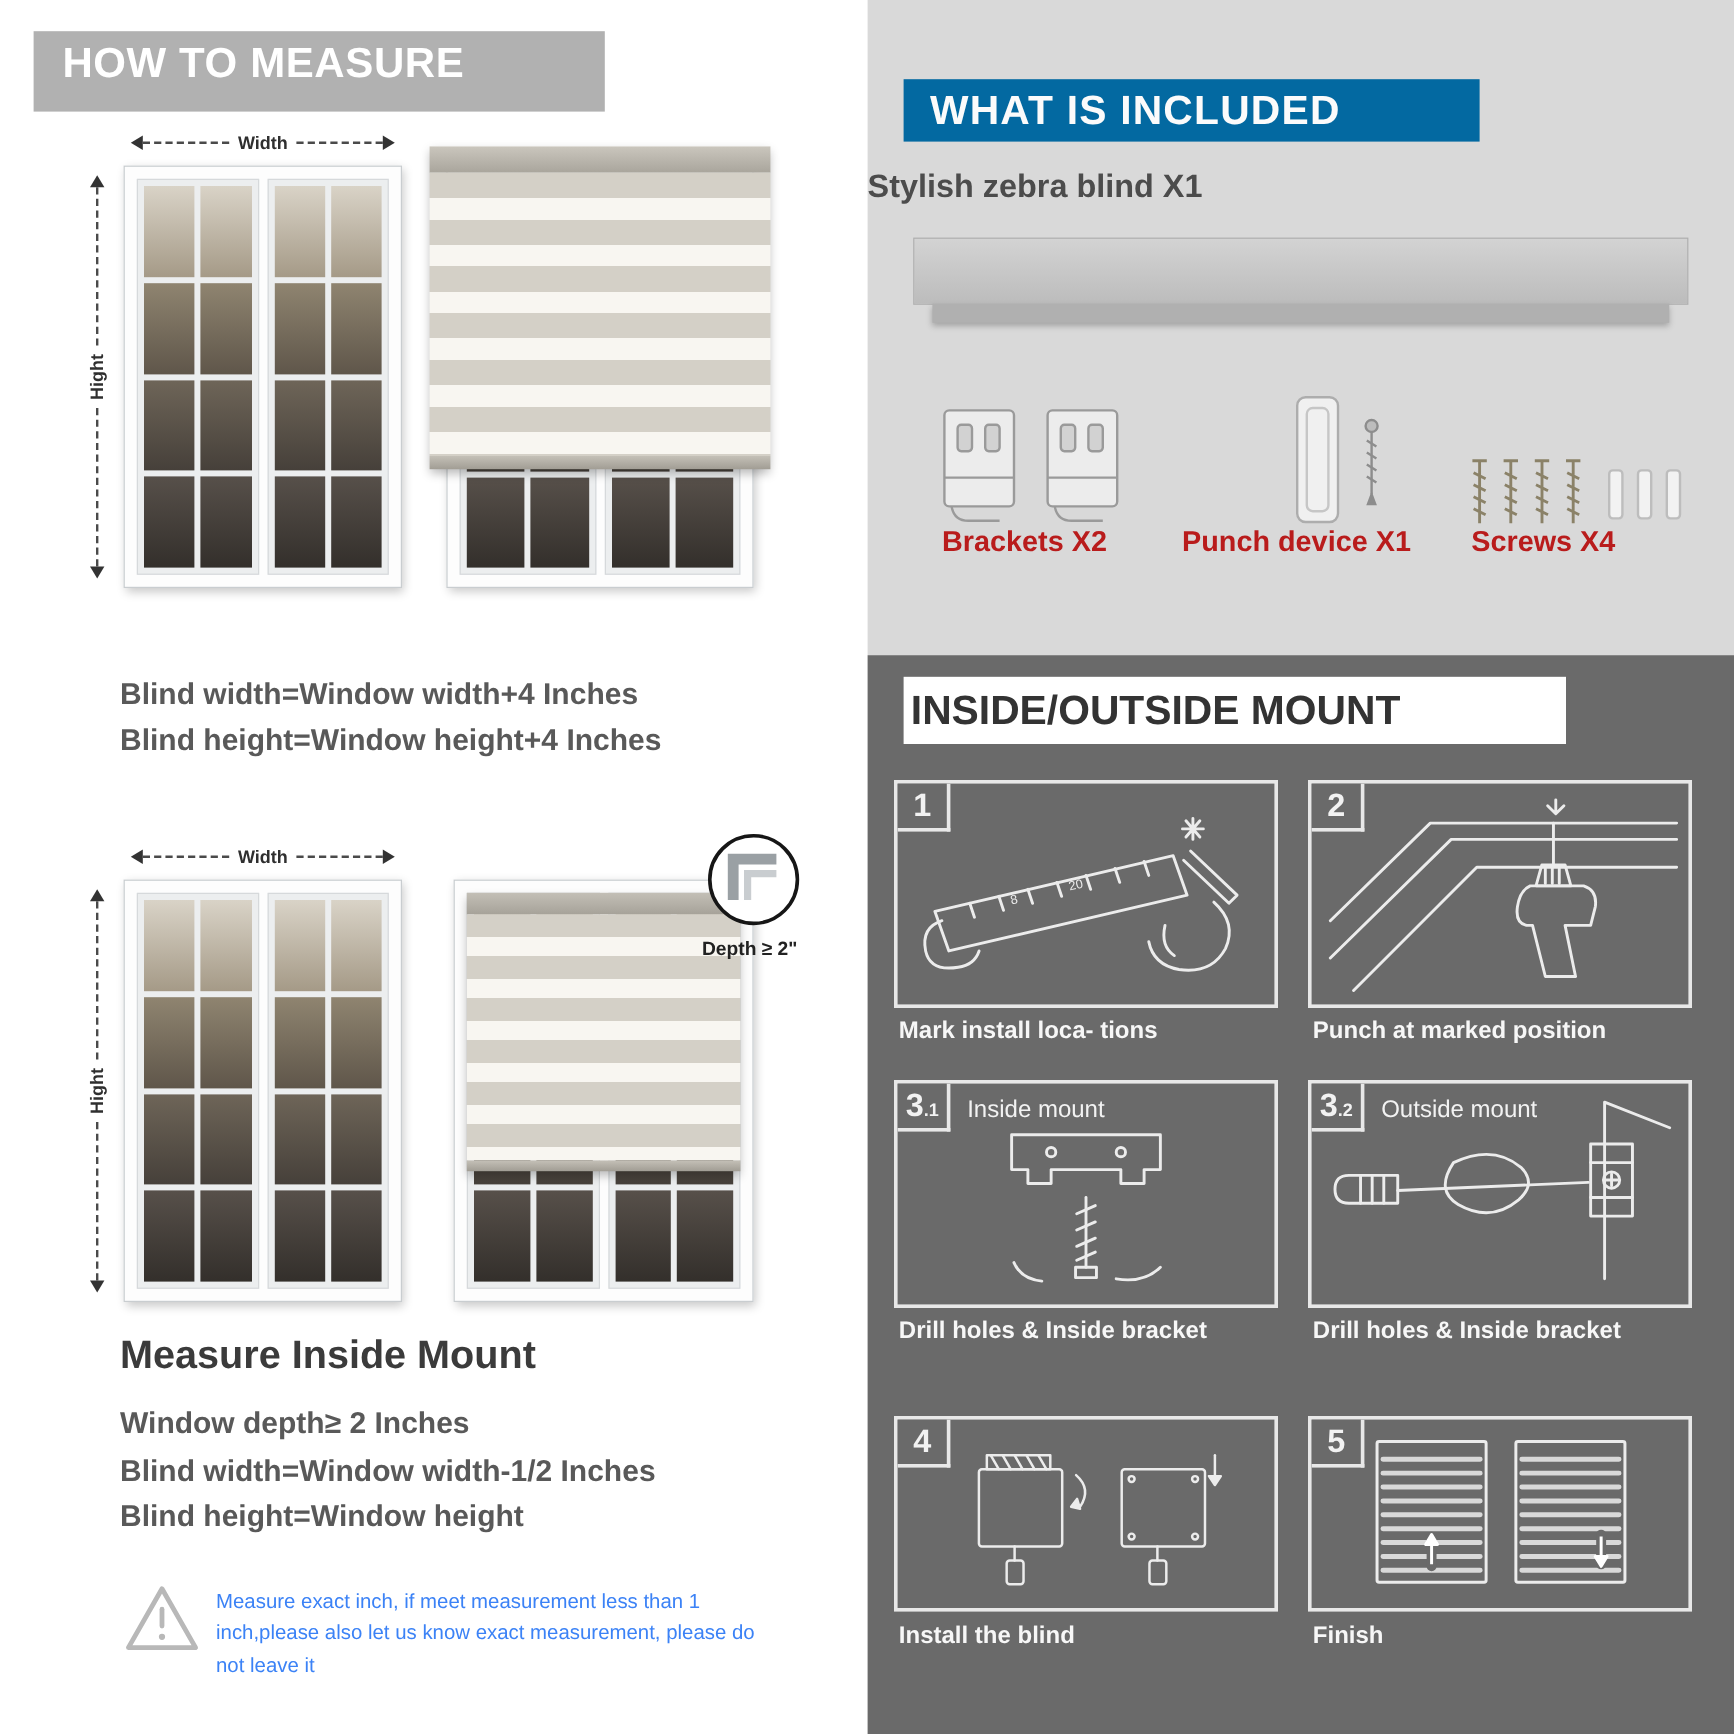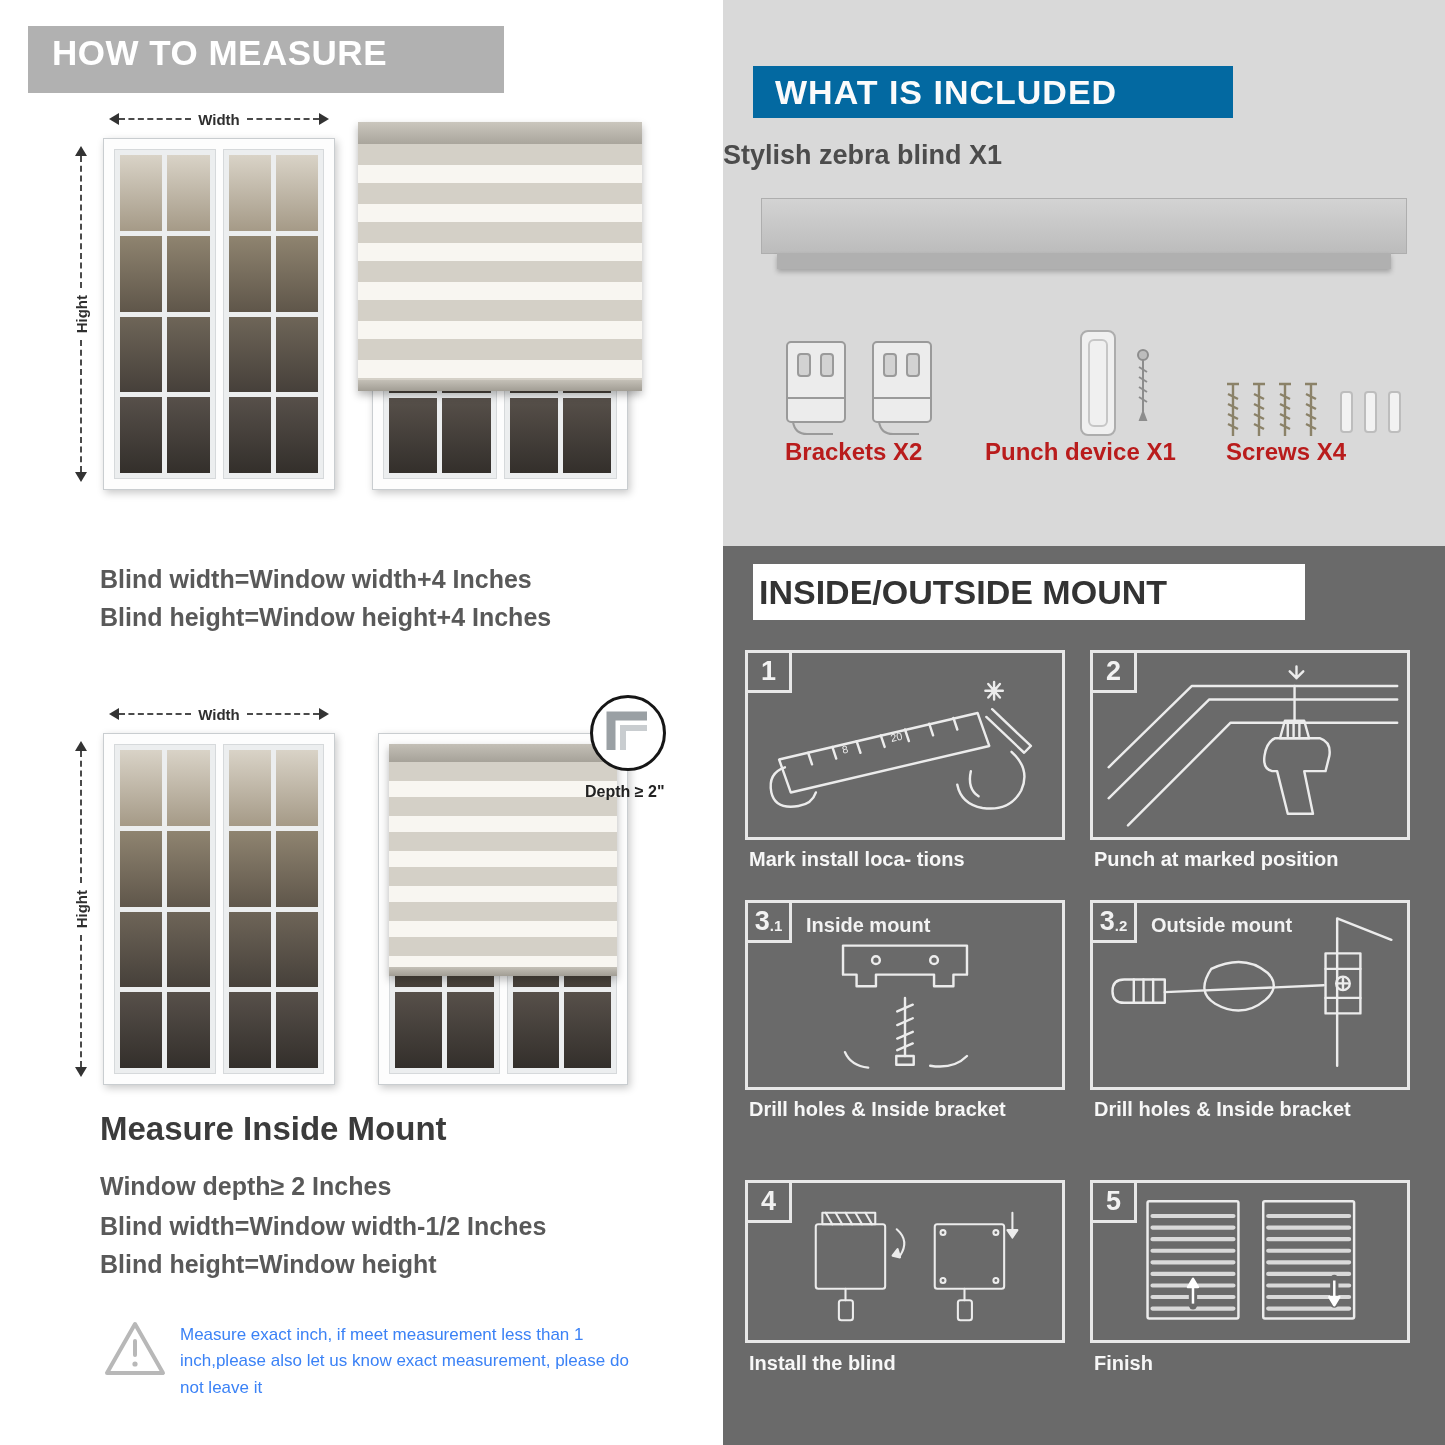--- a/index.html
+++ b/index.html
@@ -68,21 +68,21 @@
 
   .mount-section{position:absolute;left:723px;top:546px;width:722px;height:899px;background:#6a6a6a;}
   .mount-banner{position:absolute;left:30px;top:18px;width:546px;height:56px;background:#ffffff;
                 color:#333333;font-size:34px;font-weight:bold;line-height:56px;padding-left:6px;}
   .panel{position:absolute;width:320px;border:3px solid #e8e8e8;box-sizing:border-box;}
   .panel svg{position:absolute;inset:0;width:100%;height:100%;}
   .pnum{position:absolute;top:0;left:0;min-width:44px;height:40px;border-right:3px solid #e8e8e8;
         border-bottom:3px solid #e8e8e8;color:#f2f2f2;font-size:27px;font-weight:bold;
         display:flex;align-items:center;justify-content:center;padding:0 4px;box-sizing:border-box;background:rgba(106,106,106,.6);}
   .pnum .sub{font-size:15px;align-self:flex-end;padding-bottom:6px;}
-  .ptitle{position:absolute;top:11px;left:58px;color:#f2f2f2;font-size:20px;font-weight:bold;}
+  .ptitle{position:absolute;top:11px;left:58px;color:#f2f2f2;font-size:20px;font-weight:normal;}
   .pcap{position:absolute;color:#f7f7f7;font-size:20px;font-weight:bold;white-space:nowrap;}
 </style>
 </head>
 <body>
 
 <div id="canvas">
 
   <div class="left-banner">HOW TO MEASURE</div>
 
   <div class="h-arrow" style="left:103px;top:110px;width:232px;">

